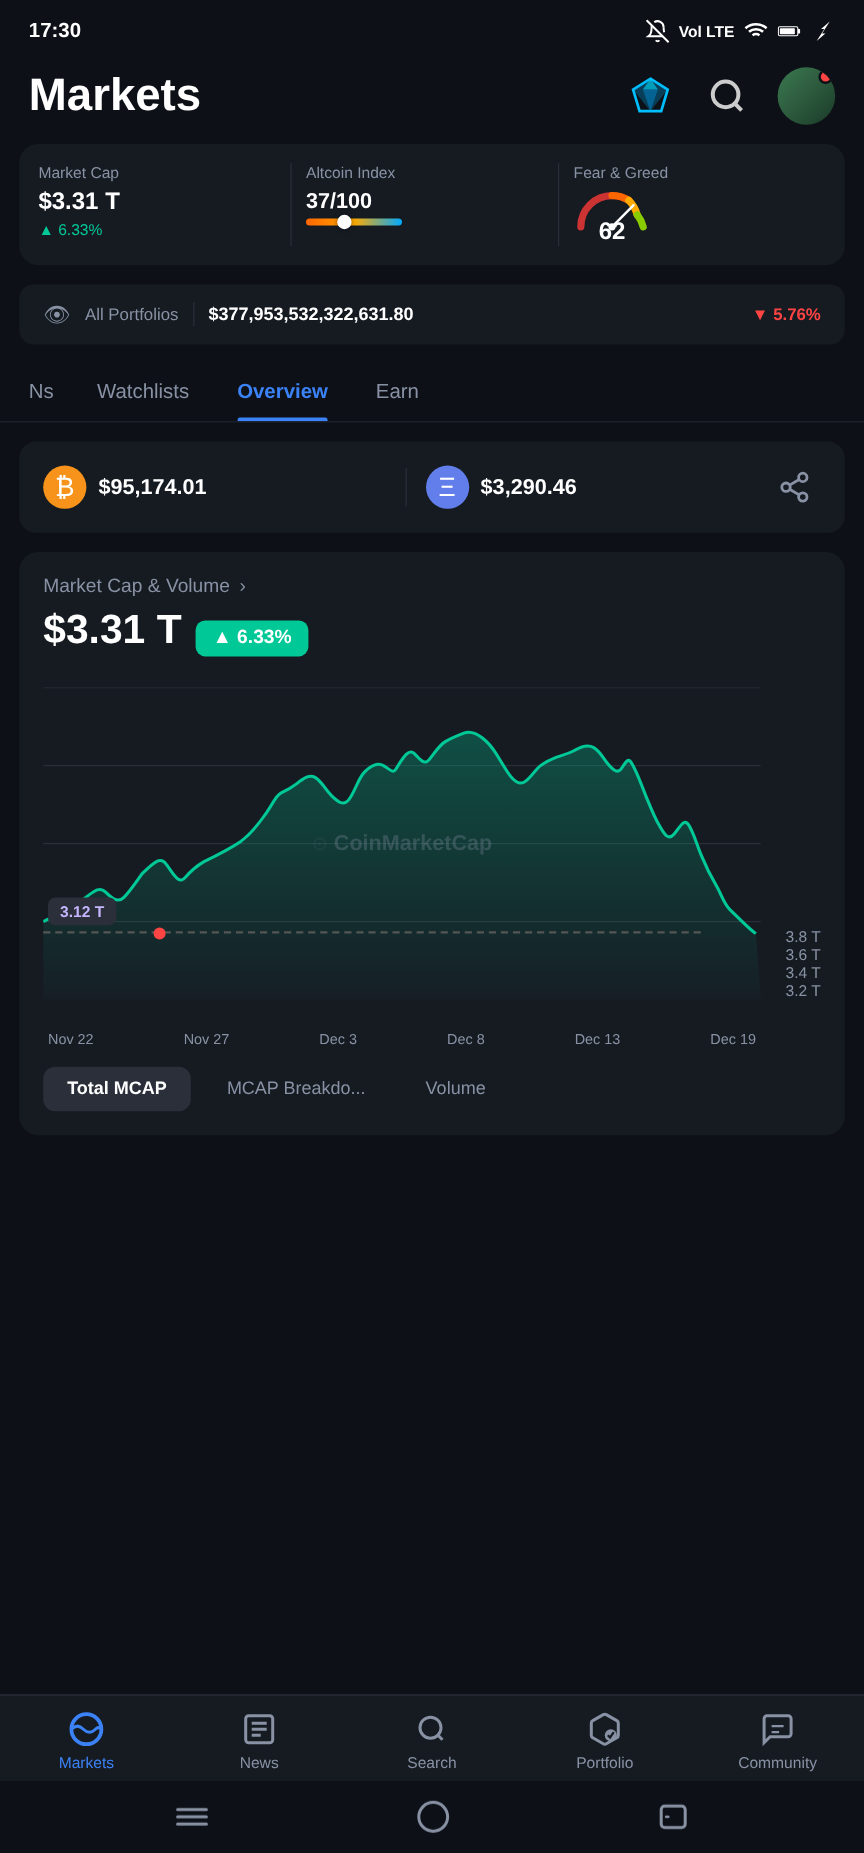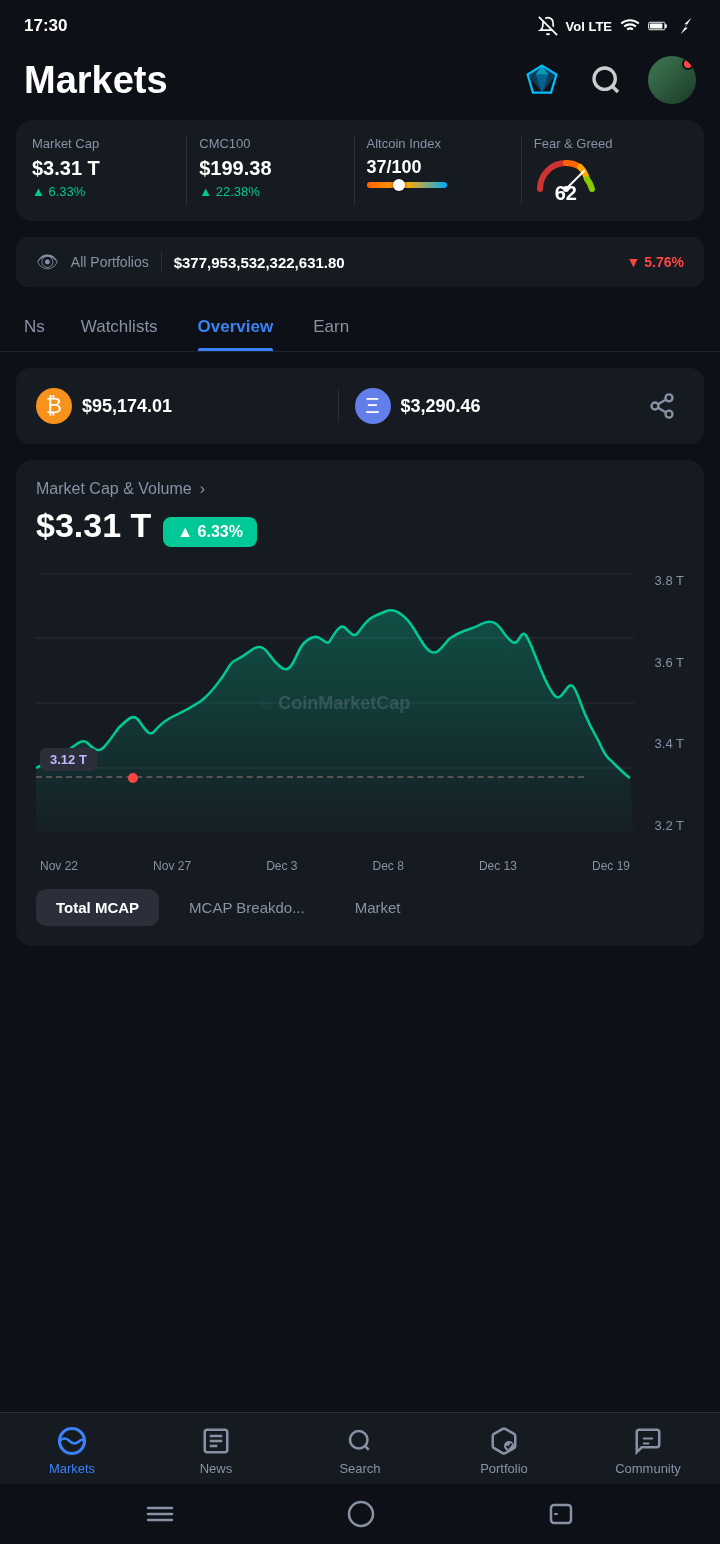--- a/index.html
+++ b/index.html
@@ -219,21 +219,21 @@
       height: 300px;
       margin-top: 16px;
     }
     .chart-y-labels {
       position: absolute;
       right: 0;
       top: 0;
       bottom: 40px;
       display: flex;
       flex-direction: column;
-      justify-content: space-between;
+      justify-content: flex-end;
       align-items: flex-end;
       color: #8892a4;
       font-size: 13px;
       width: 44px;
     }
     .chart-svg-wrapper {
       position: absolute;
       left: 0; right: 50px;
       top: 0; bottom: 40px;
     }
@@ -408,25 +408,20 @@
       <div class="avatar-dot"></div>
     </div>
   </div>
 </div>
 
 <div class="market-stats">
   <div class="stat-item">
     <div class="stat-label">Market Cap</div>
     <div class="stat-value">$3.31 T</div>
     <div class="stat-change up">▲ 6.33%</div>
-  </div>
-  <div class="stat-item">
-    <div class="stat-label">CMC100</div>
-    <div class="stat-value">$199.38</div>
-    <div class="stat-change up">▲ 22.38%</div>
   </div>
   <div class="stat-item">
     <div class="stat-label">Altcoin Index</div>
     <div class="stat-value" style="font-size:18px;">37/100</div>
     <div class="altcoin-bar">
       <div class="slider-track">
         <div class="slider-thumb"></div>
       </div>
     </div>
   </div>
@@ -630,21 +625,21 @@
       <span>Dec 3</span>
       <span>Dec 8</span>
       <span>Dec 13</span>
       <span>Dec 19</span>
     </div>
   </div>
 
   <div class="chart-tabs">
     <div class="chart-tab active">Total MCAP</div>
     <div class="chart-tab inactive">MCAP Breakdo...</div>
-    <div class="chart-tab inactive">Market</div>
+    <div class="chart-tab inactive">Volume</div>
   </div>
 </div>
 
 <div class="bottom-spacer"></div>
 
 <div class="bottom-nav" style="bottom:60px;">
   <div class="bottom-nav-item active">
     <div class="bottom-nav-icon">
       <svg width="30" height="30" viewBox="0 0 24 24" fill="none">
         <circle cx="12" cy="12" r="10" stroke="#3b82f6" stroke-width="2.5"></circle>

